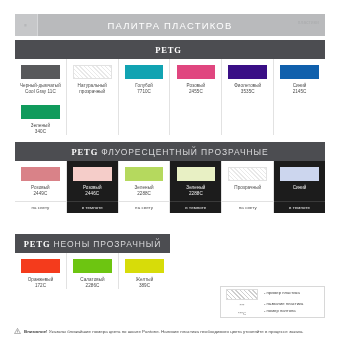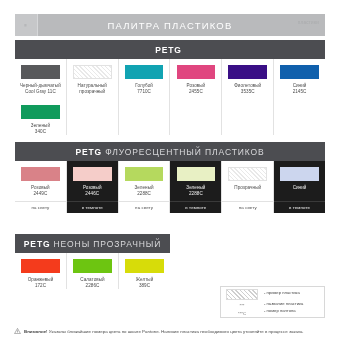--- a/index.html
+++ b/index.html
@@ -35,21 +35,21 @@
     position:absolute;right:6px;top:6px;
     font-size:4.5px;color:#a9aaac;letter-spacing:.3px;
   }
 
   
   .sec-header{
     background:#4c4d51;height:19px;
     display:flex;align-items:center;justify-content:center;
     color:#d9d9db;font-size:8.5px;letter-spacing:.9px;
   }
-  .sec-header .bold{color:#ffffff;font-weight:bold;margin-right:3px;}
+  .sec-header .bold{color:#ffffff;font-weight:bold;margin-right:3px;font-family:Liberation Serif, serif;}
 
   
   .block{position:absolute;}
 
   .cells{display:flex;}
   .cell{
     flex:1;background:#ffffff;border-right:1px solid #e2e2e2;
     display:flex;flex-direction:column;align-items:center;
     padding-top:6px;box-sizing:border-box;
   }
@@ -184,21 +184,21 @@
       <div class="cell"></div>
       <div class="cell"></div>
       <div class="cell"></div>
       <div class="cell"></div>
     </div>
   </div>
 
   <div class="block" style="left:15px;top:142px;width:310px;">
     <div class="sec-header">
       <span class="bold">PETG</span>
-      <span>ФЛУОРЕСЦЕНТНЫЙ ПЛАСТИКОВ</span>
+      <span>ФЛУОРЕСЦЕНТНЫЙ ПРОЗРАЧНЫЕ</span>
     </div>
 
     <div class="cells" style="height:52px;">
       <div class="cell">
         <div class="swatch" style="background:#d98288"></div>
         <div class="lbl">
           <span>Розовый</span>
           <span class="code">2449C</span>
         </div>
         <div class="cond">на свету</div>

